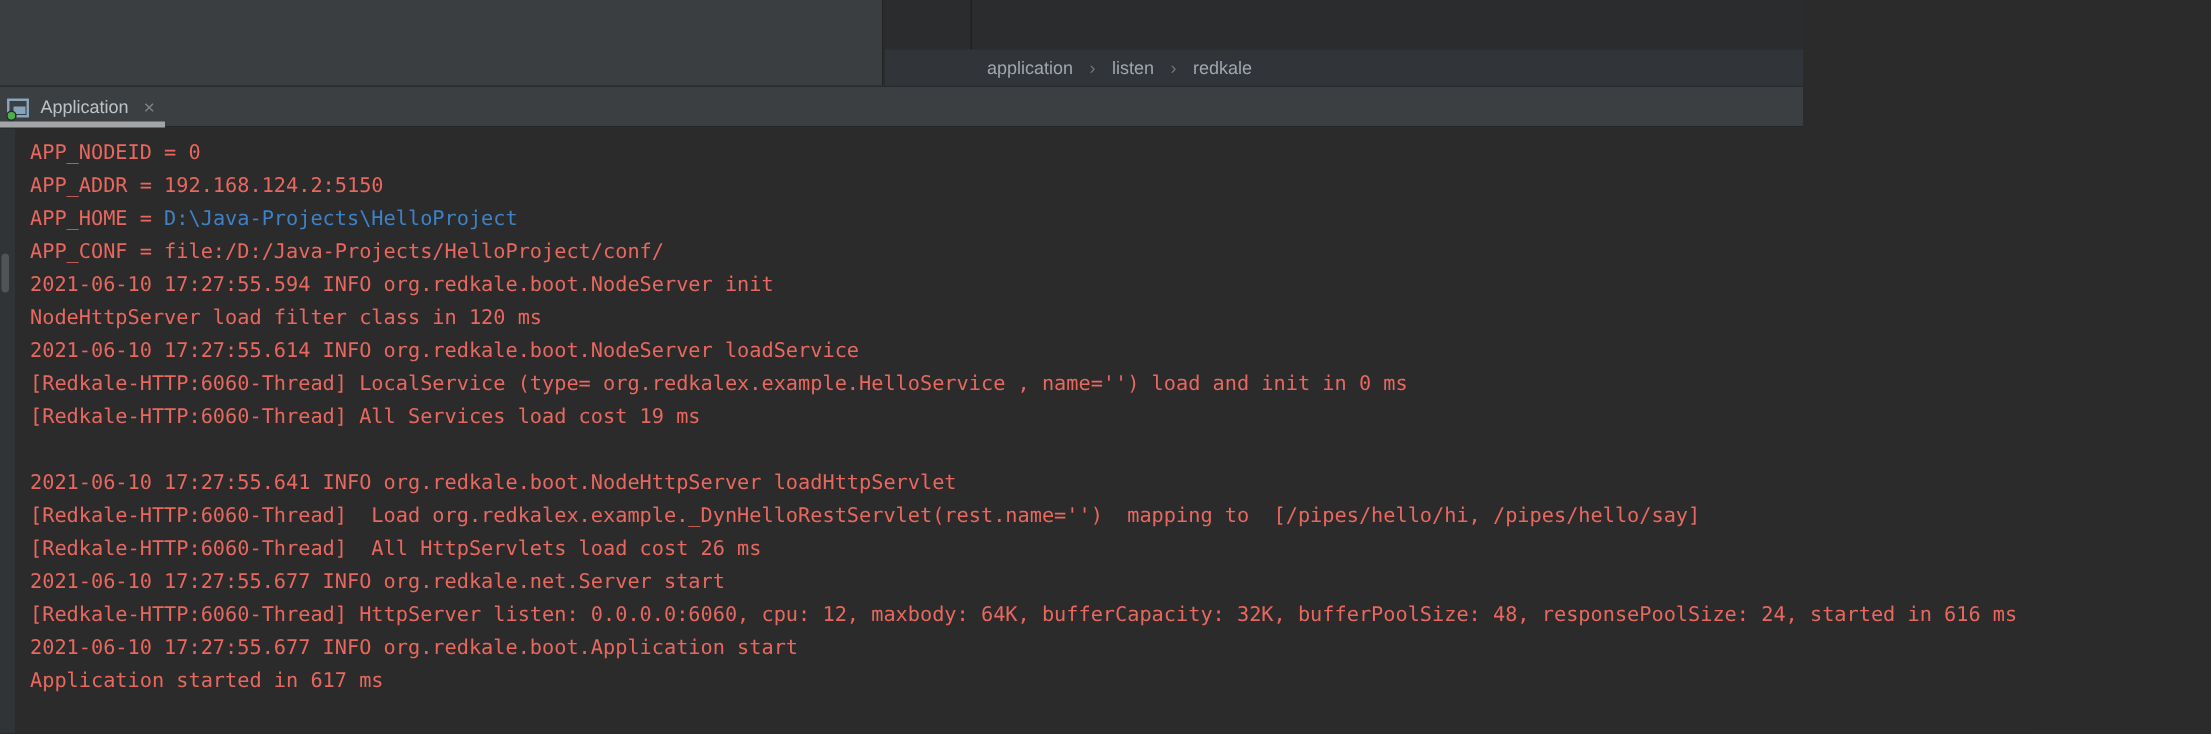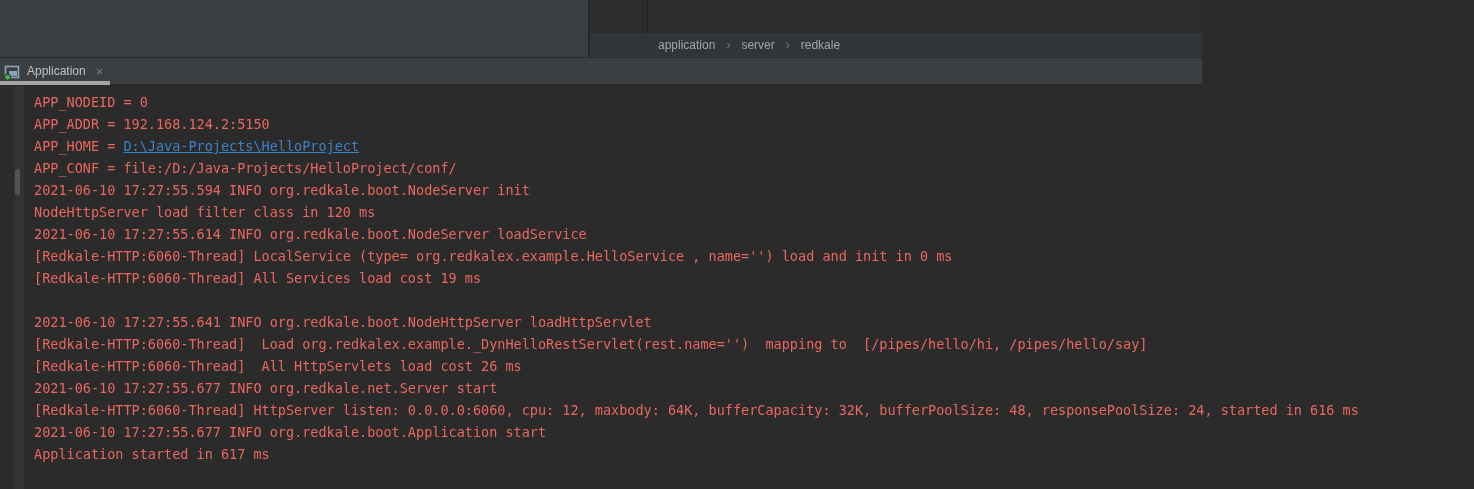--- a/index.html
+++ b/index.html
@@ -38,54 +38,54 @@
     color:#bdc2c6; font-size:12px;
   }
   .run-tab .icon { width:17px; height:17px; position:relative; top:1px; }
   .tab-close { color:#7e8387; font-size:13px; margin-left:4px; line-height:1; }
   .tab-scroll-thumb {
     position:absolute; left:0; bottom:-1px; width:110px; height:4px; background:#a3a4a5;
   }
 
   
   .console {
-    position:absolute; left:14px; top:86px; width:100%; height:403px;
+    position:absolute; left:0; top:86px; width:100%; height:403px;
     background:var(--console-bg, #2b2b2b);
   }
   .console-gutter {
     position:absolute; left:0; top:0; width:10px; height:100%; background:#313437;
   }
   .gutter-thumb {
     position:absolute; left:1px; top:83px; width:5px; height:26px;
     background:#505456; border-radius:3px;
   }
   .console-log {
     position:absolute; left:20px; top:5px; right:0;
     font-family:"DejaVu Sans Mono", monospace;
     font-size:13.5px; line-height:22px; white-space:pre;
   }
   .console-line { min-height:22px; }
   .seg-err  { color:var(--stderr, #e8685f); }
-  .seg-link { color:var(--link, #3d82c9); text-decoration:underline; cursor:pointer; }
+  .seg-link { color:var(--link, #3d82c9); cursor:pointer; }
 </style>
 </head>
 <body>
 
 <div class="root">
 
   <div class="top-left-panel"></div>
 
   <div class="top-right">
     <div class="editor-strip">
       <div class="editor-split-divider"></div>
     </div>
     <div class="breadcrumb-bar">
       <span class="crumb">application</span>
       <span class="crumb-sep">›</span>
-      <span class="crumb">server</span>
+      <span class="crumb">listen</span>
       <span class="crumb-sep">›</span>
       <span class="crumb">redkale</span>
     </div>
   </div>
 
   <div class="tabbar">
     <div class="run-tab">
       <span class="icon">
         <svg width="17" height="17" viewBox="0 0 17 17">
           <rect x="1.5" y="2.5" width="13" height="11" fill="none" stroke="#8aa7bd" stroke-width="1.6"></rect>

